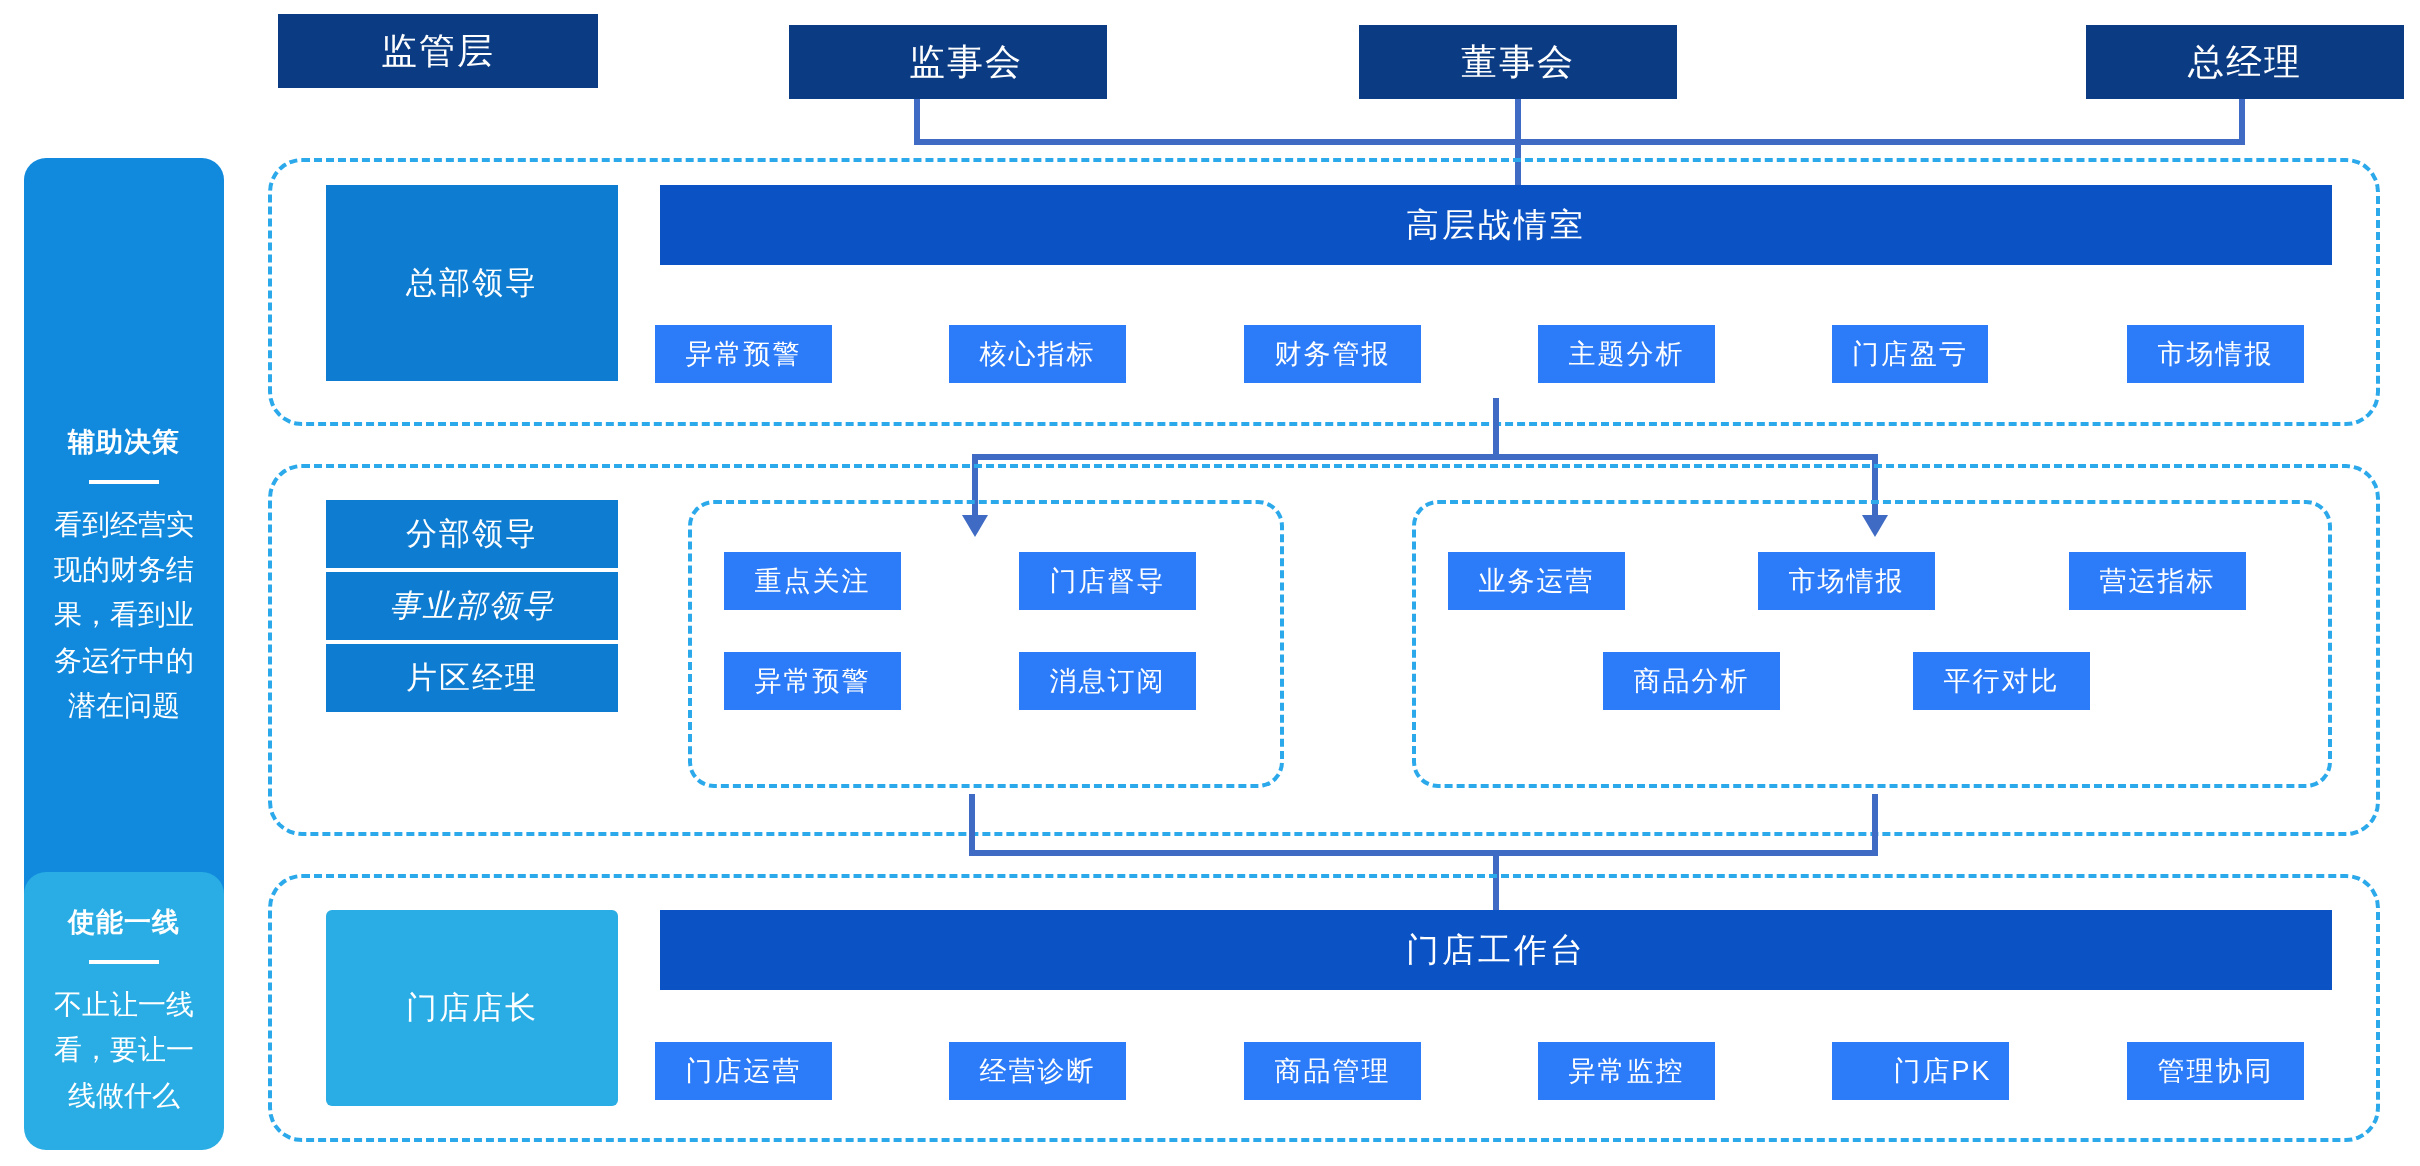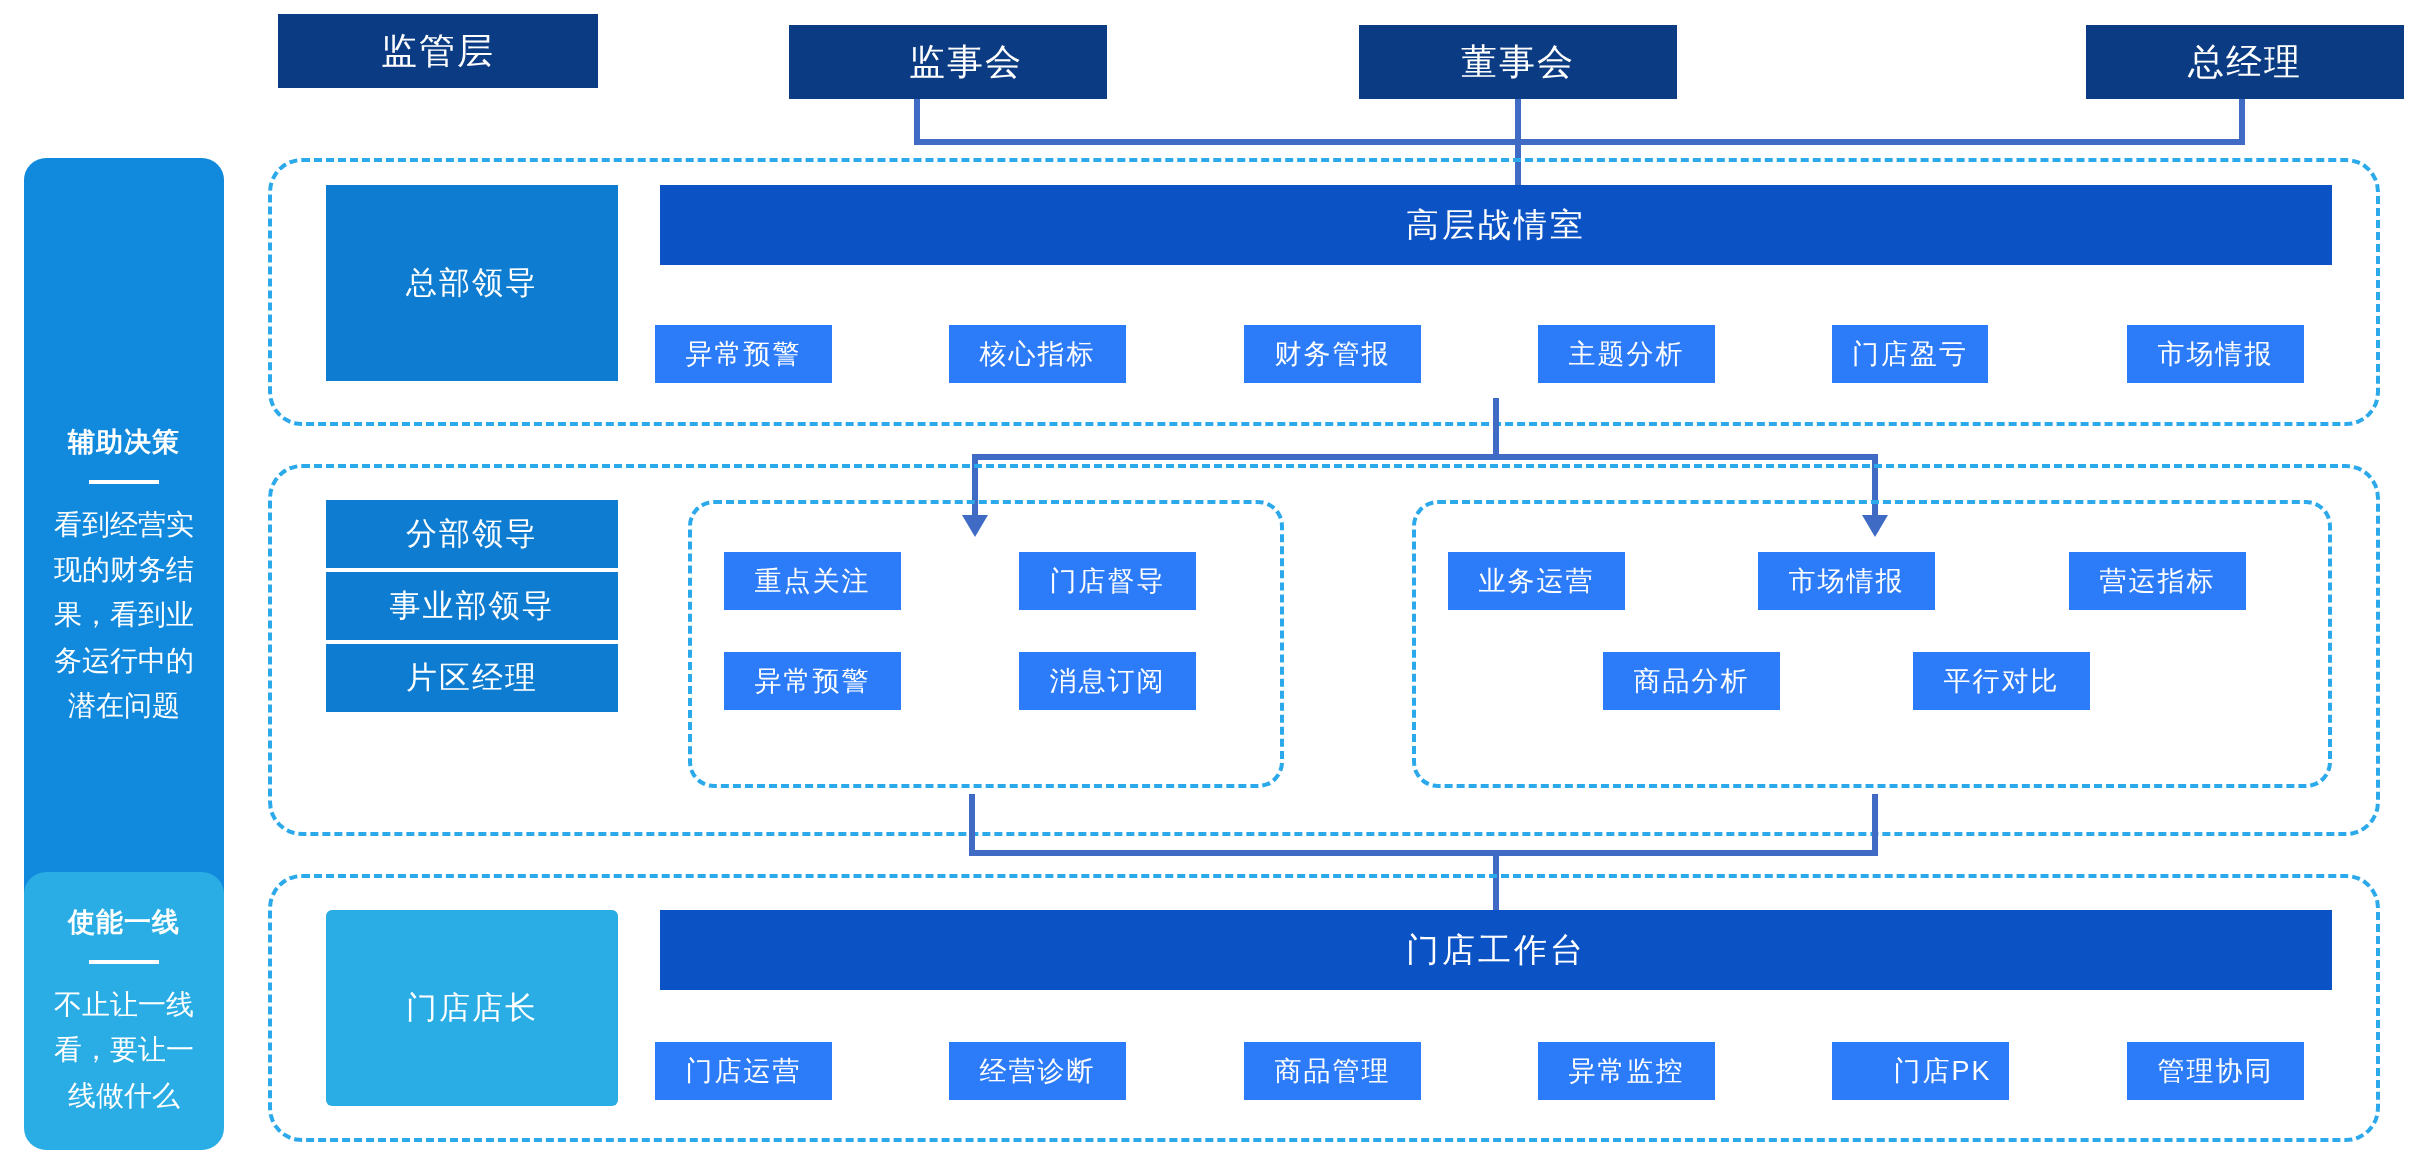--- a/index.html
+++ b/index.html
@@ -162,21 +162,21 @@
   <div class="conn conn-v" style="left:972px; top:454px; height:66px;"></div>
   <div class="arrow" style="left:962px; top:515px;"></div>
   <div class="conn conn-v" style="left:1872px; top:454px; height:66px;"></div>
   <div class="arrow" style="left:1862px; top:515px;"></div>
 
   <div class="dashed" style="left:268px; top:464px; width:2112px; height:372px;"></div>
 
   <div class="role" style="left:326px; top:500px; width:292px; height:68px;">
     <span>分部领导</span>
   </div>
-  <div class="role" style="left:326px; top:572px; width:292px; height:68px;">
+  <div class="role" style="left:326px; top:572px; width:292px; height:68px;font-style:italic;">
     <span>事业部领导</span>
   </div>
   <div class="role" style="left:326px; top:644px; width:292px; height:68px;">
     <span>片区经理</span>
   </div>
 
   <div class="dashed-inner" style="left:688px; top:500px; width:596px; height:288px;"></div>
   <div class="chip" style="left:724px; top:552px; width:177px;">
     <span>重点关注</span>
     </div>

